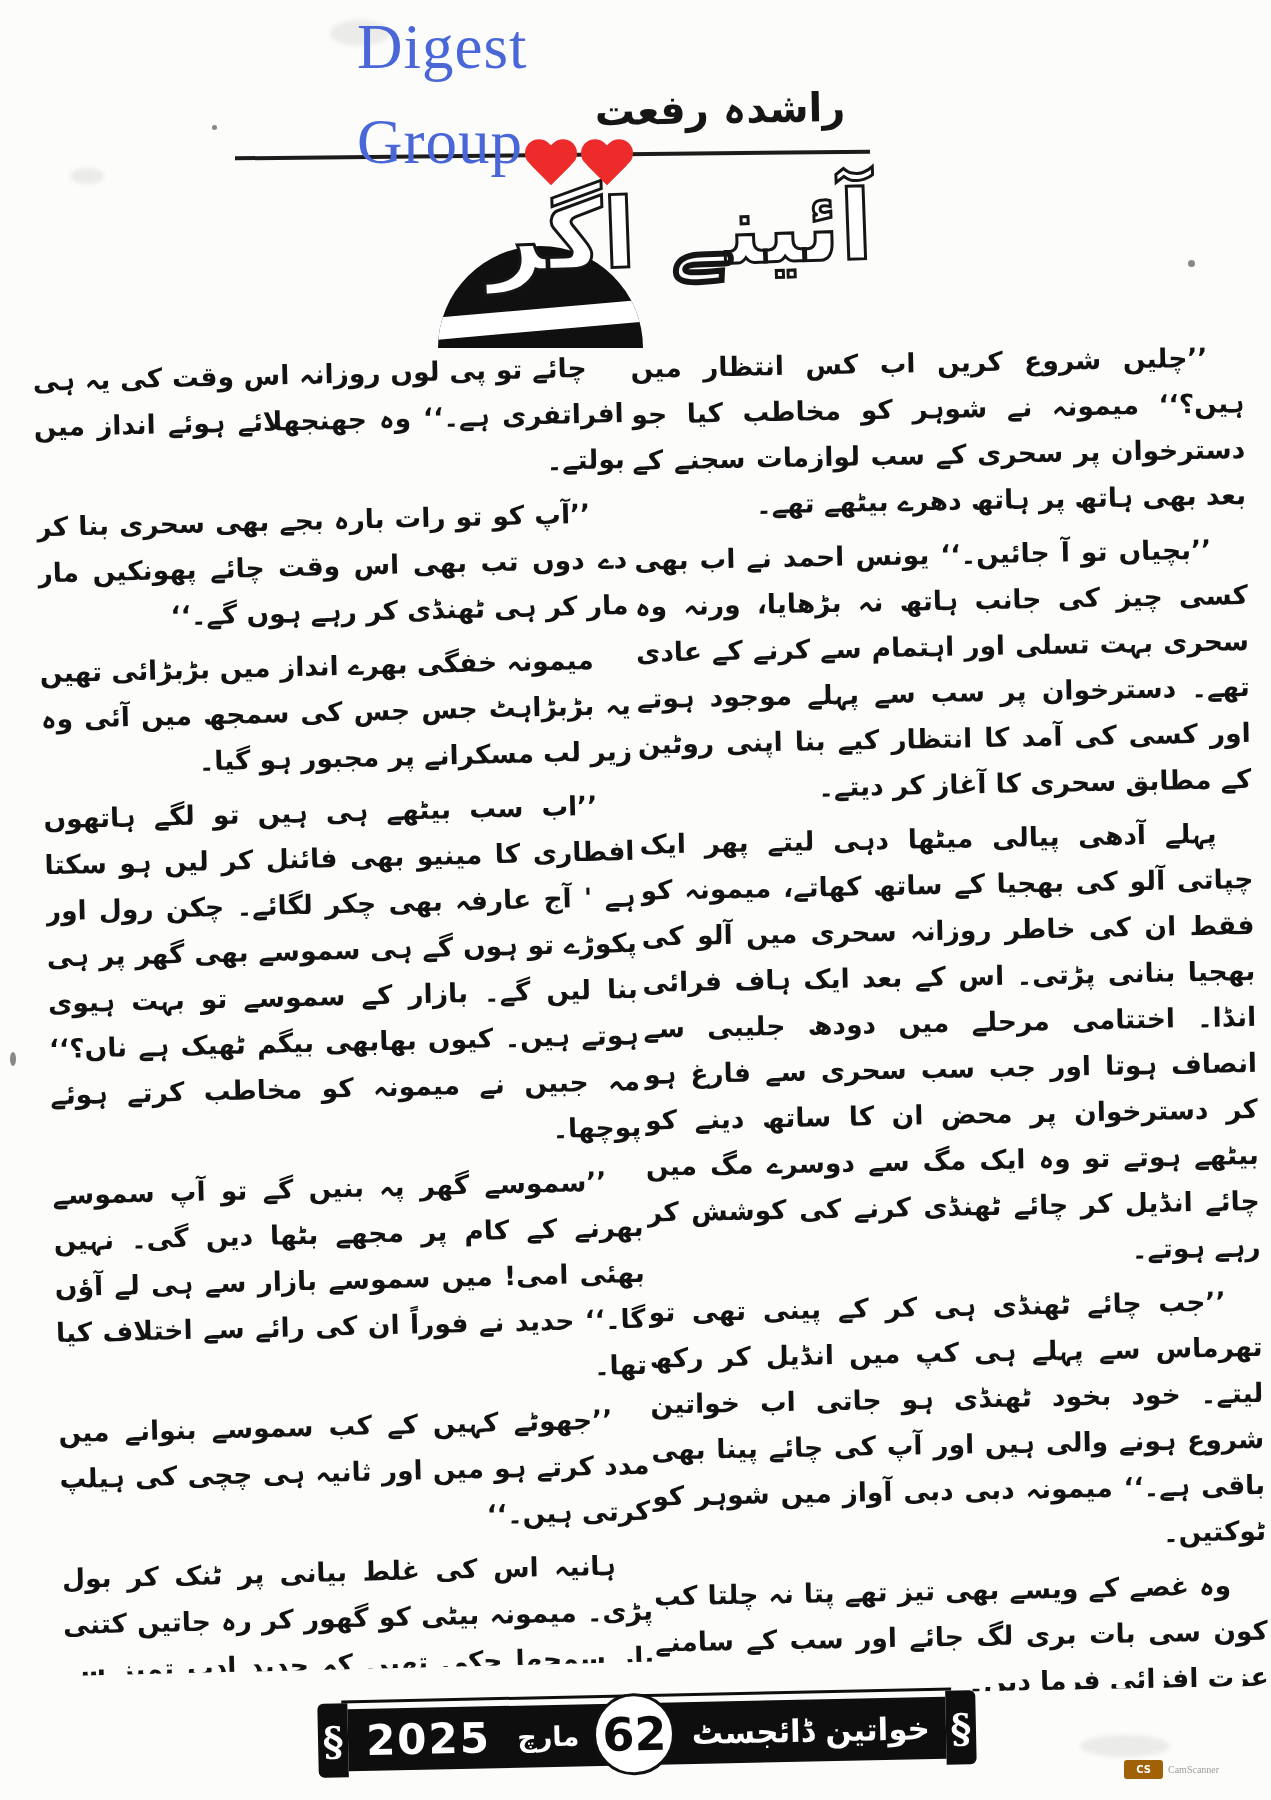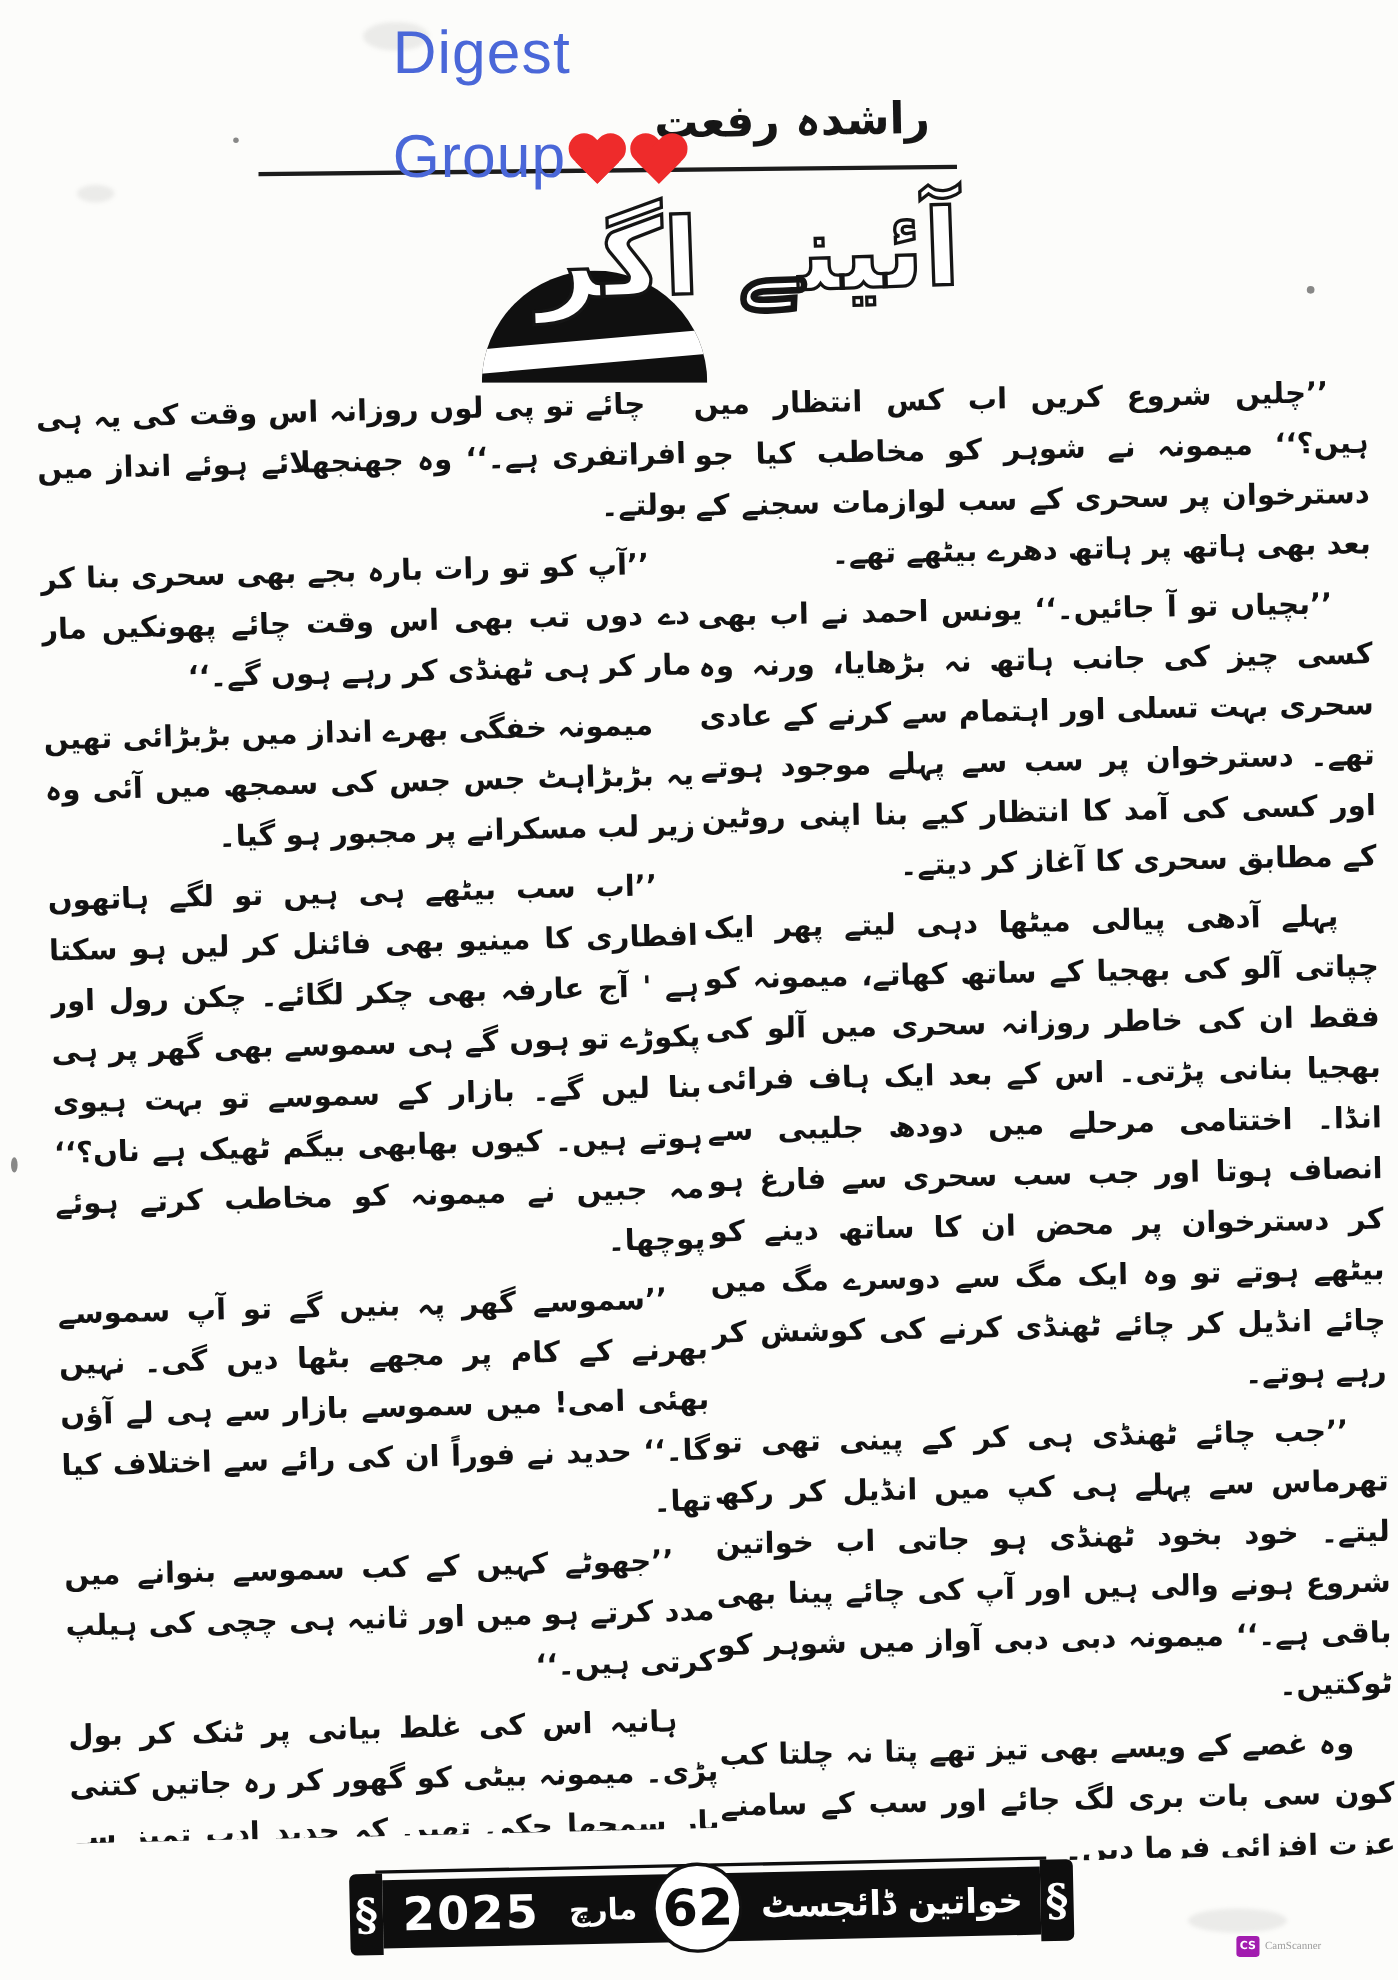--- a/index.html
+++ b/index.html
@@ -4,25 +4,25 @@
 <style>
   html,body{margin:0;padding:0;background:#e8e8e8;}
   .page{
     position:relative;width:1271px;height:1800px;margin:0 auto;
     background:#fcfcfa;overflow:hidden;
     font-family:"DejaVu Sans",sans-serif;color:#161616;
   }
   
   .watermark{
     position:absolute;left:357px;top:0px;z-index:30;
-    color:#4a67d8;font-size:55px;font-weight:500;line-height:95px;
-    font-family:Liberation Sans, sans-serif;
+    color:#4a67d8;font-size:63px;font-weight:500;line-height:95px;
+    font-family:Liberation Serif, serif;
     letter-spacing:1px;
   }
-  .wm-lastline{display:flex;align-items:center;gap:0;}
+  .wm-lastline{display:flex;align-items:flex-end;gap:0;}
   .heart{position:relative;display:inline-block;width:56px;height:50px;margin-top:8px;}
   .heart::before,.heart::after{
     content:"";position:absolute;top:0;width:28px;height:45px;
     border-radius:28px 28px 0 0;background:#ee2b2b;
   }
   .heart::before{left:28px;transform:rotate(-45deg);transform-origin:0 100%;}
   .heart::after{left:0;transform:rotate(45deg);transform-origin:100% 100%;}
   
   .author{
     position:absolute;left:520px;top:86px;width:400px;text-align:center;
@@ -80,21 +80,21 @@
   .page-circle{
     width:82px;height:82px;border-radius:50%;background:#ffffff;border:3px solid #111;
     box-sizing:border-box;display:flex;align-items:center;justify-content:center;
     color:#0c0c0c;font-size:46px;font-weight:800;flex:0 0 auto;z-index:2;
   }
   .footer-month{font-size:27px;font-weight:700;padding:0 8px;white-space:nowrap;}
   .footer-year{font-size:42px;font-weight:800;letter-spacing:2px;padding:0 12px;white-space:nowrap;}
   
   .camscanner{position:absolute;left:1124px;top:1760px;display:flex;align-items:center;gap:5px;}
   .cs-badge{
-    width:21px;height:19px;background:#a21caf;border-radius:3px;color:#fff;
+    width:39px;height:19px;background:#a16207;border-radius:3px;color:#fff;
     font-size:10px;font-weight:700;display:flex;align-items:center;justify-content:center;
   }
   .cs-name{font-size:10px;color:#9d9d9d;font-family:"Liberation Serif","DejaVu Serif",serif;}
   
   .speck{position:absolute;background:rgba(40,40,40,.55);border-radius:50%;}
   .smudge{position:absolute;background:rgba(90,90,90,.10);border-radius:50%;filter:blur(2px);}
 </style>
 </head>
 <body>
 

